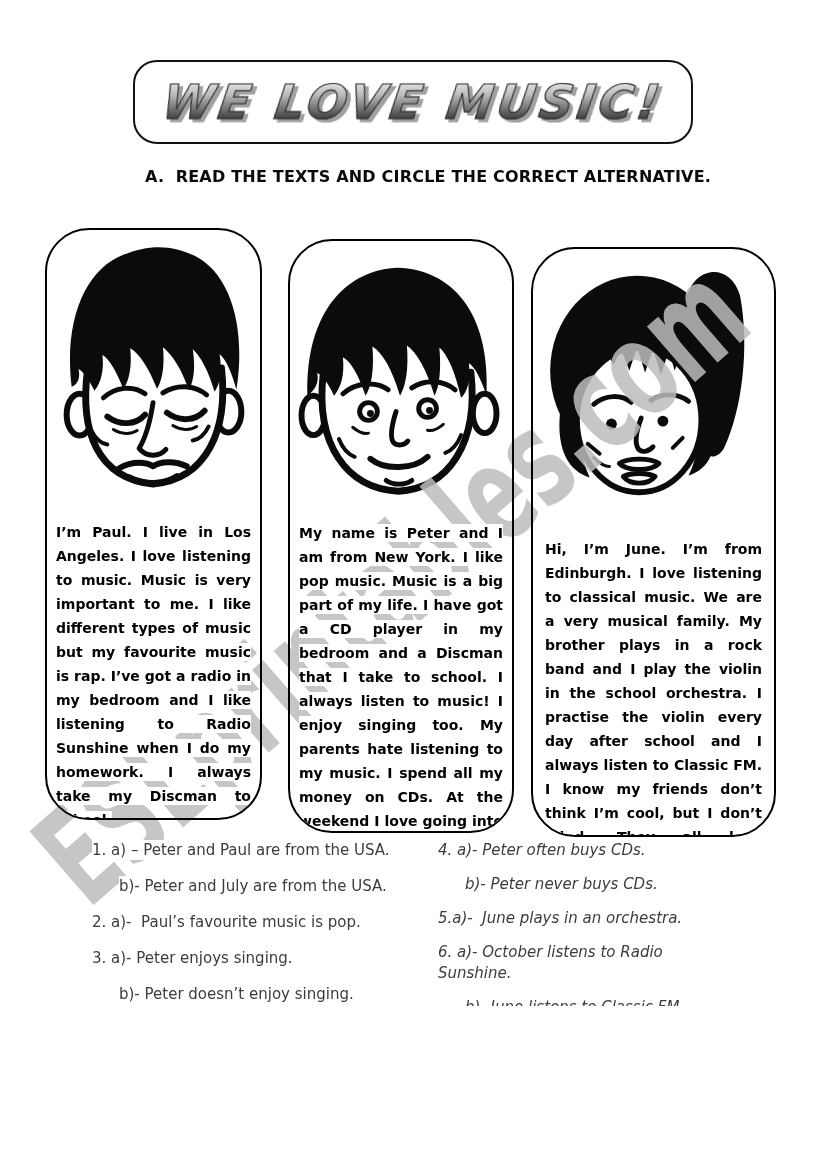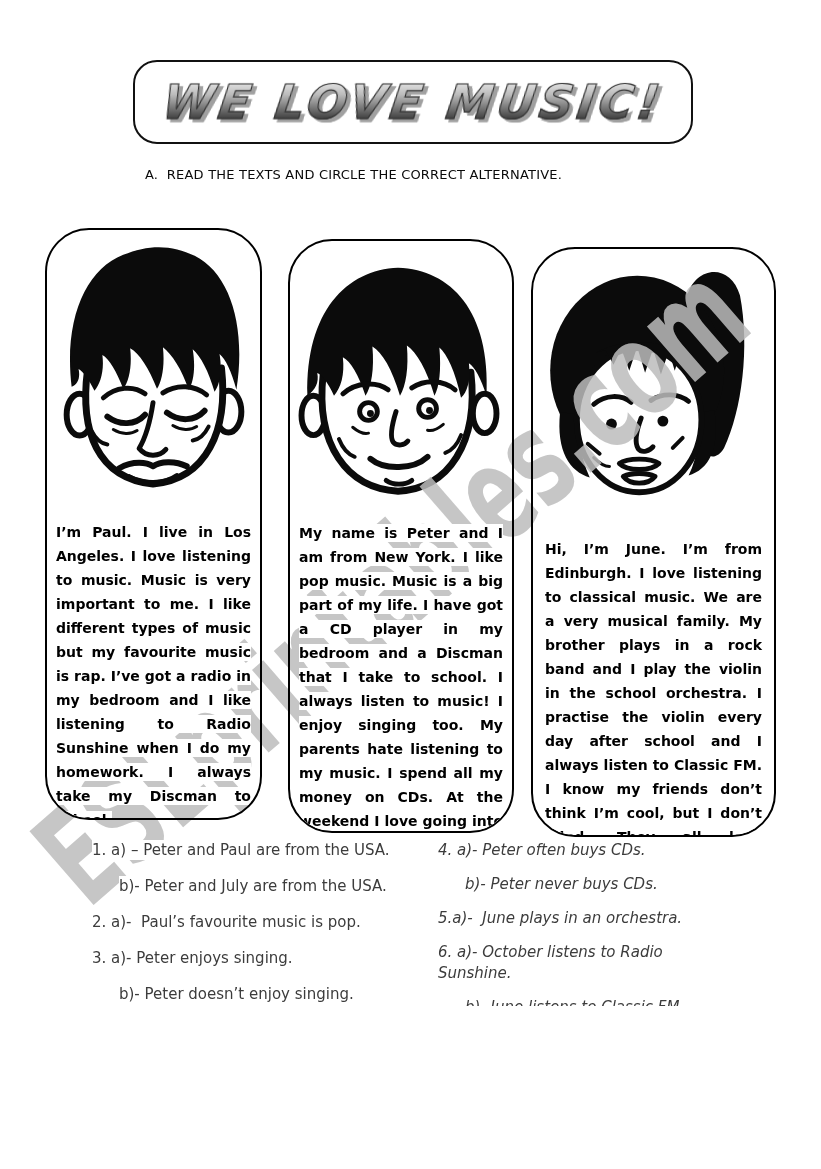--- a/index.html
+++ b/index.html
@@ -32,21 +32,21 @@
     font-size:47px;font-weight:bold;font-style:italic;letter-spacing:4px;
     transform:skewX(-8deg);
     background:linear-gradient(180deg,#f8f8f8 0%,#bdbdbd 35%,#4c4c4c 75%,#0d0d0d 100%);
     -webkit-background-clip:text;background-clip:text;color:transparent;
     -webkit-text-stroke:1.2px #333;
     filter:drop-shadow(4px 3px 0 rgba(150,150,150,0.9));
     white-space:nowrap;
   }
   .instruction{
     position:absolute;left:145px;top:167px;width:620px;
-    font-size:13px;font-weight:normal;color:#0a0a0a;letter-spacing:0.2px;
+    font-size:16px;font-weight:bold;color:#0a0a0a;letter-spacing:0.2px;
     white-space:pre-wrap;
   }
   
   .card{
     position:absolute;border:2px solid #000;border-radius:44px;
     background:transparent;overflow:hidden;
   }
   .card-1{left:45px;top:228px;width:213px;height:588px;}
   .card-2{left:288px;top:239px;width:222px;height:590px;}
   .card-3{left:531px;top:247px;width:241px;height:586px;}

